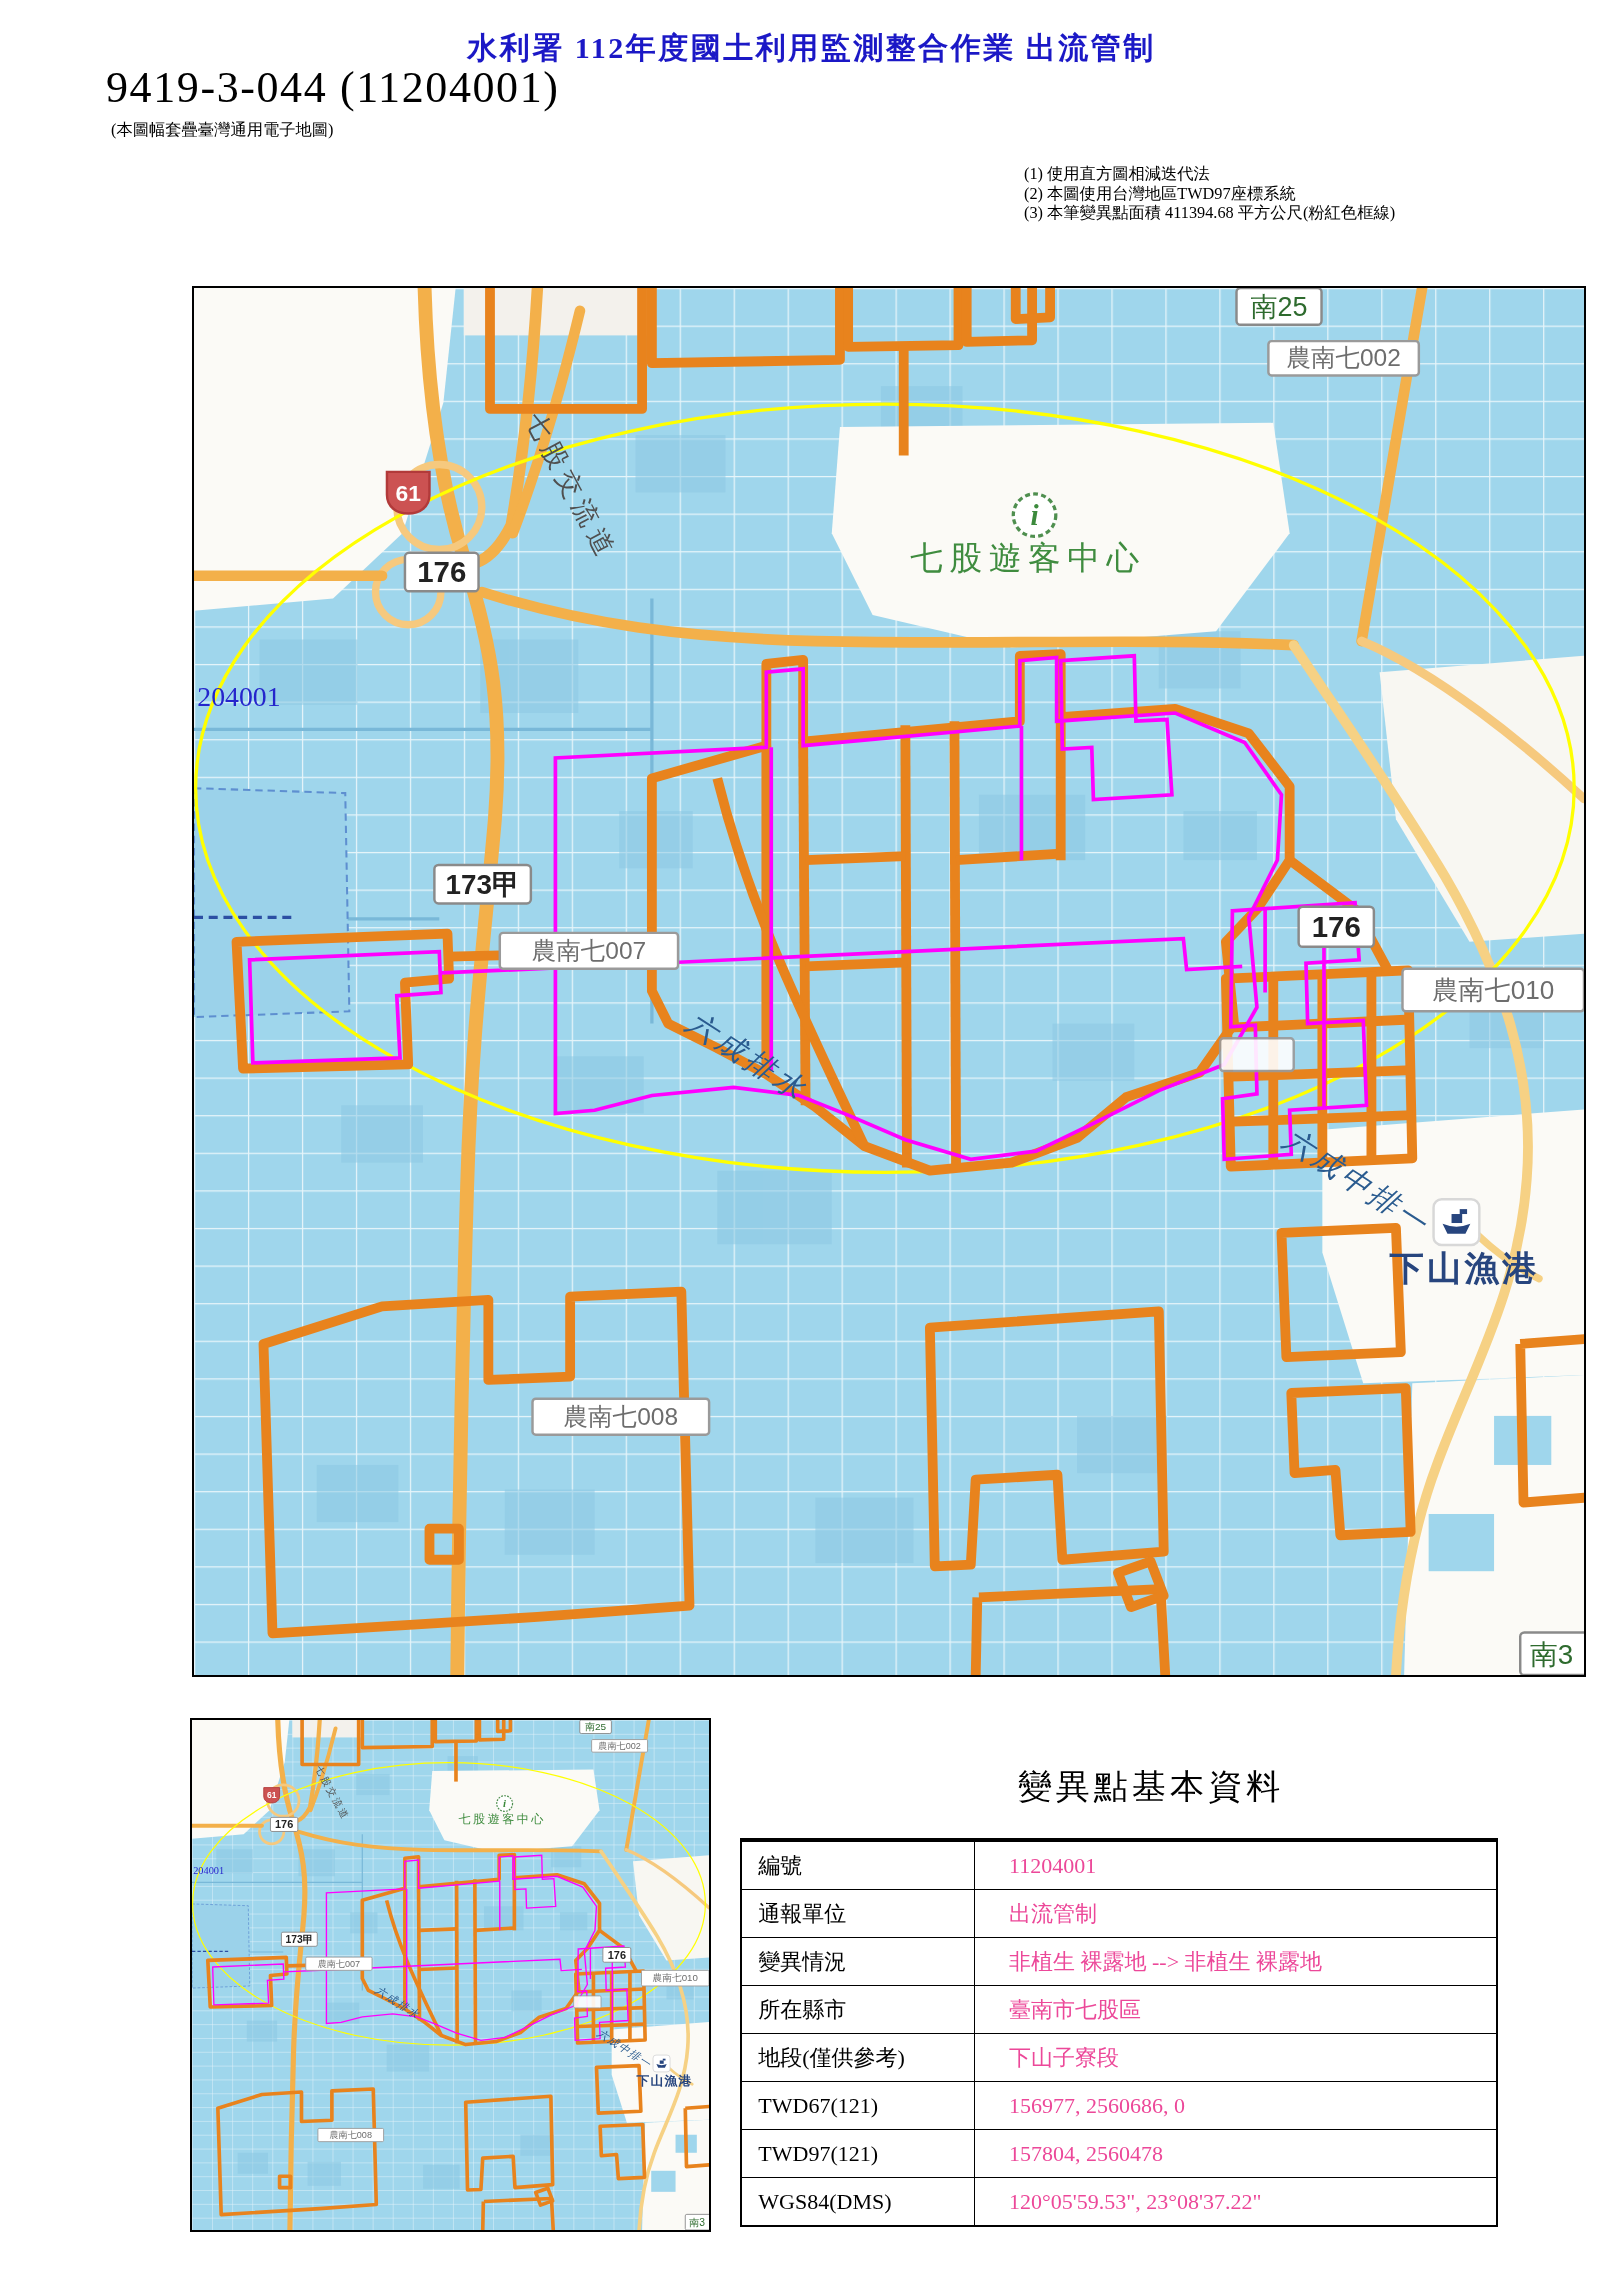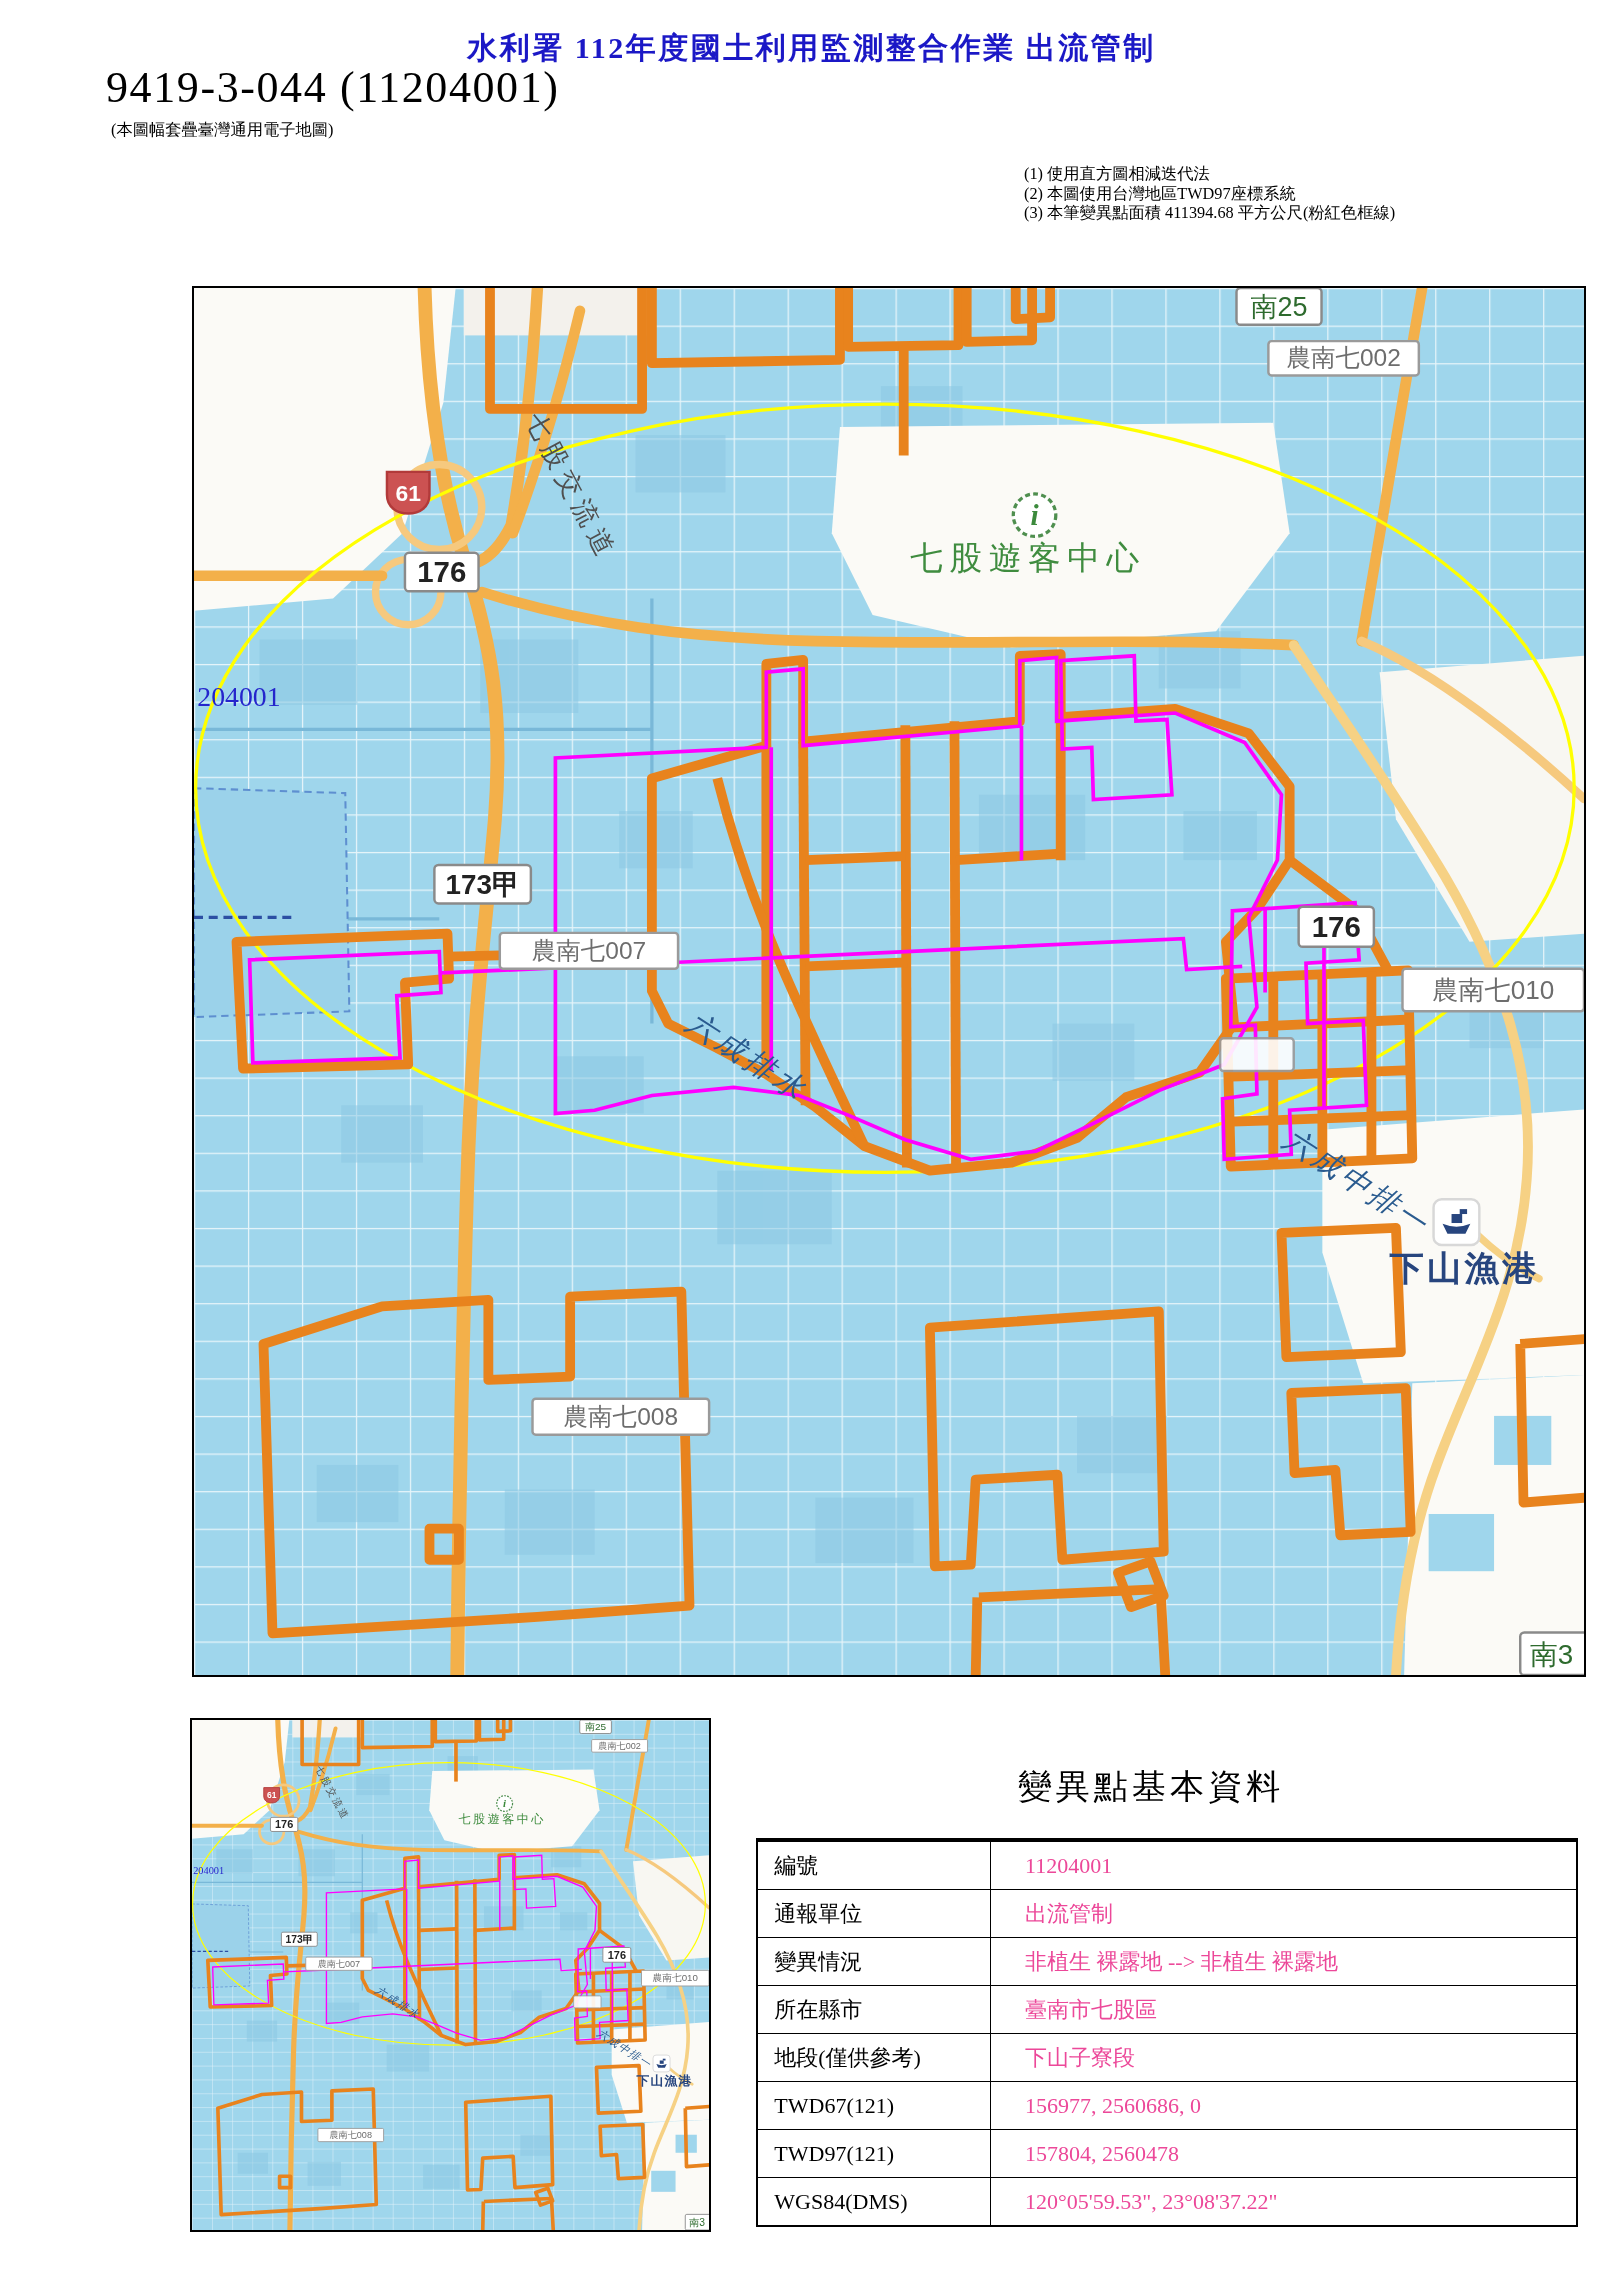--- a/index.html
+++ b/index.html
@@ -8,22 +8,22 @@
   .doc-title{position:absolute;left:0;top:28px;width:100%;text-align:center;
              font-size:30px;font-weight:bold;letter-spacing:2.5px;color:#1b18c6;}
   .map-id{position:absolute;left:106px;top:62px;font-size:44px;letter-spacing:1.6px;color:#000;white-space:nowrap;text-align:center;}
   .map-id-note{position:absolute;left:111px;top:119px;font-size:16.3px;color:#000;}
   .notes{position:absolute;left:1024px;top:123px;font-size:16.3px;line-height:19.6px;color:#000;white-space:nowrap;margin-top:41px;}
   .main-map{position:absolute;left:192px;top:286px;width:1390px;height:1387px;border:2.5px solid #000;background:#a8dbee;}
   .overview-map{position:absolute;left:190px;top:1718px;width:517px;height:510px;border:2.5px solid #000;background:#a8dbee;}
   .main-map svg,.overview-map svg{display:block;width:100%;height:100%;}
   .table-title{position:absolute;left:740px;top:1764px;width:822px;text-align:center;
                font-size:34px;letter-spacing:4.1px;color:#000;}
-  .info-table{position:absolute;left:740px;top:1838px;width:822px;border:2.5px solid #000;border-top-width:4.1px;
-              box-sizing:border-box;background:#fff;margin-left:16px;}
+  .info-table{position:absolute;left:740px;top:1838px;width:758px;border:2.5px solid #000;border-top-width:4.1px;
+              box-sizing:border-box;background:#fff;}
   .info-row{display:flex;height:47px;border-bottom:1.6px solid #000;}
   .info-row:last-child{border-bottom:none;}
   .info-label{width:233px;box-sizing:border-box;padding-left:16.3px;border-right:1.6px solid #000;
               display:flex;align-items:center;font-size:22px;color:#000;}
   .info-value{flex:1;padding-left:34px;display:flex;align-items:center;font-size:22px;color:#ec4899;}
   .mapfont{font-family:"Liberation Sans",sans-serif;}
 </style>
 </head>
 <body>
 

